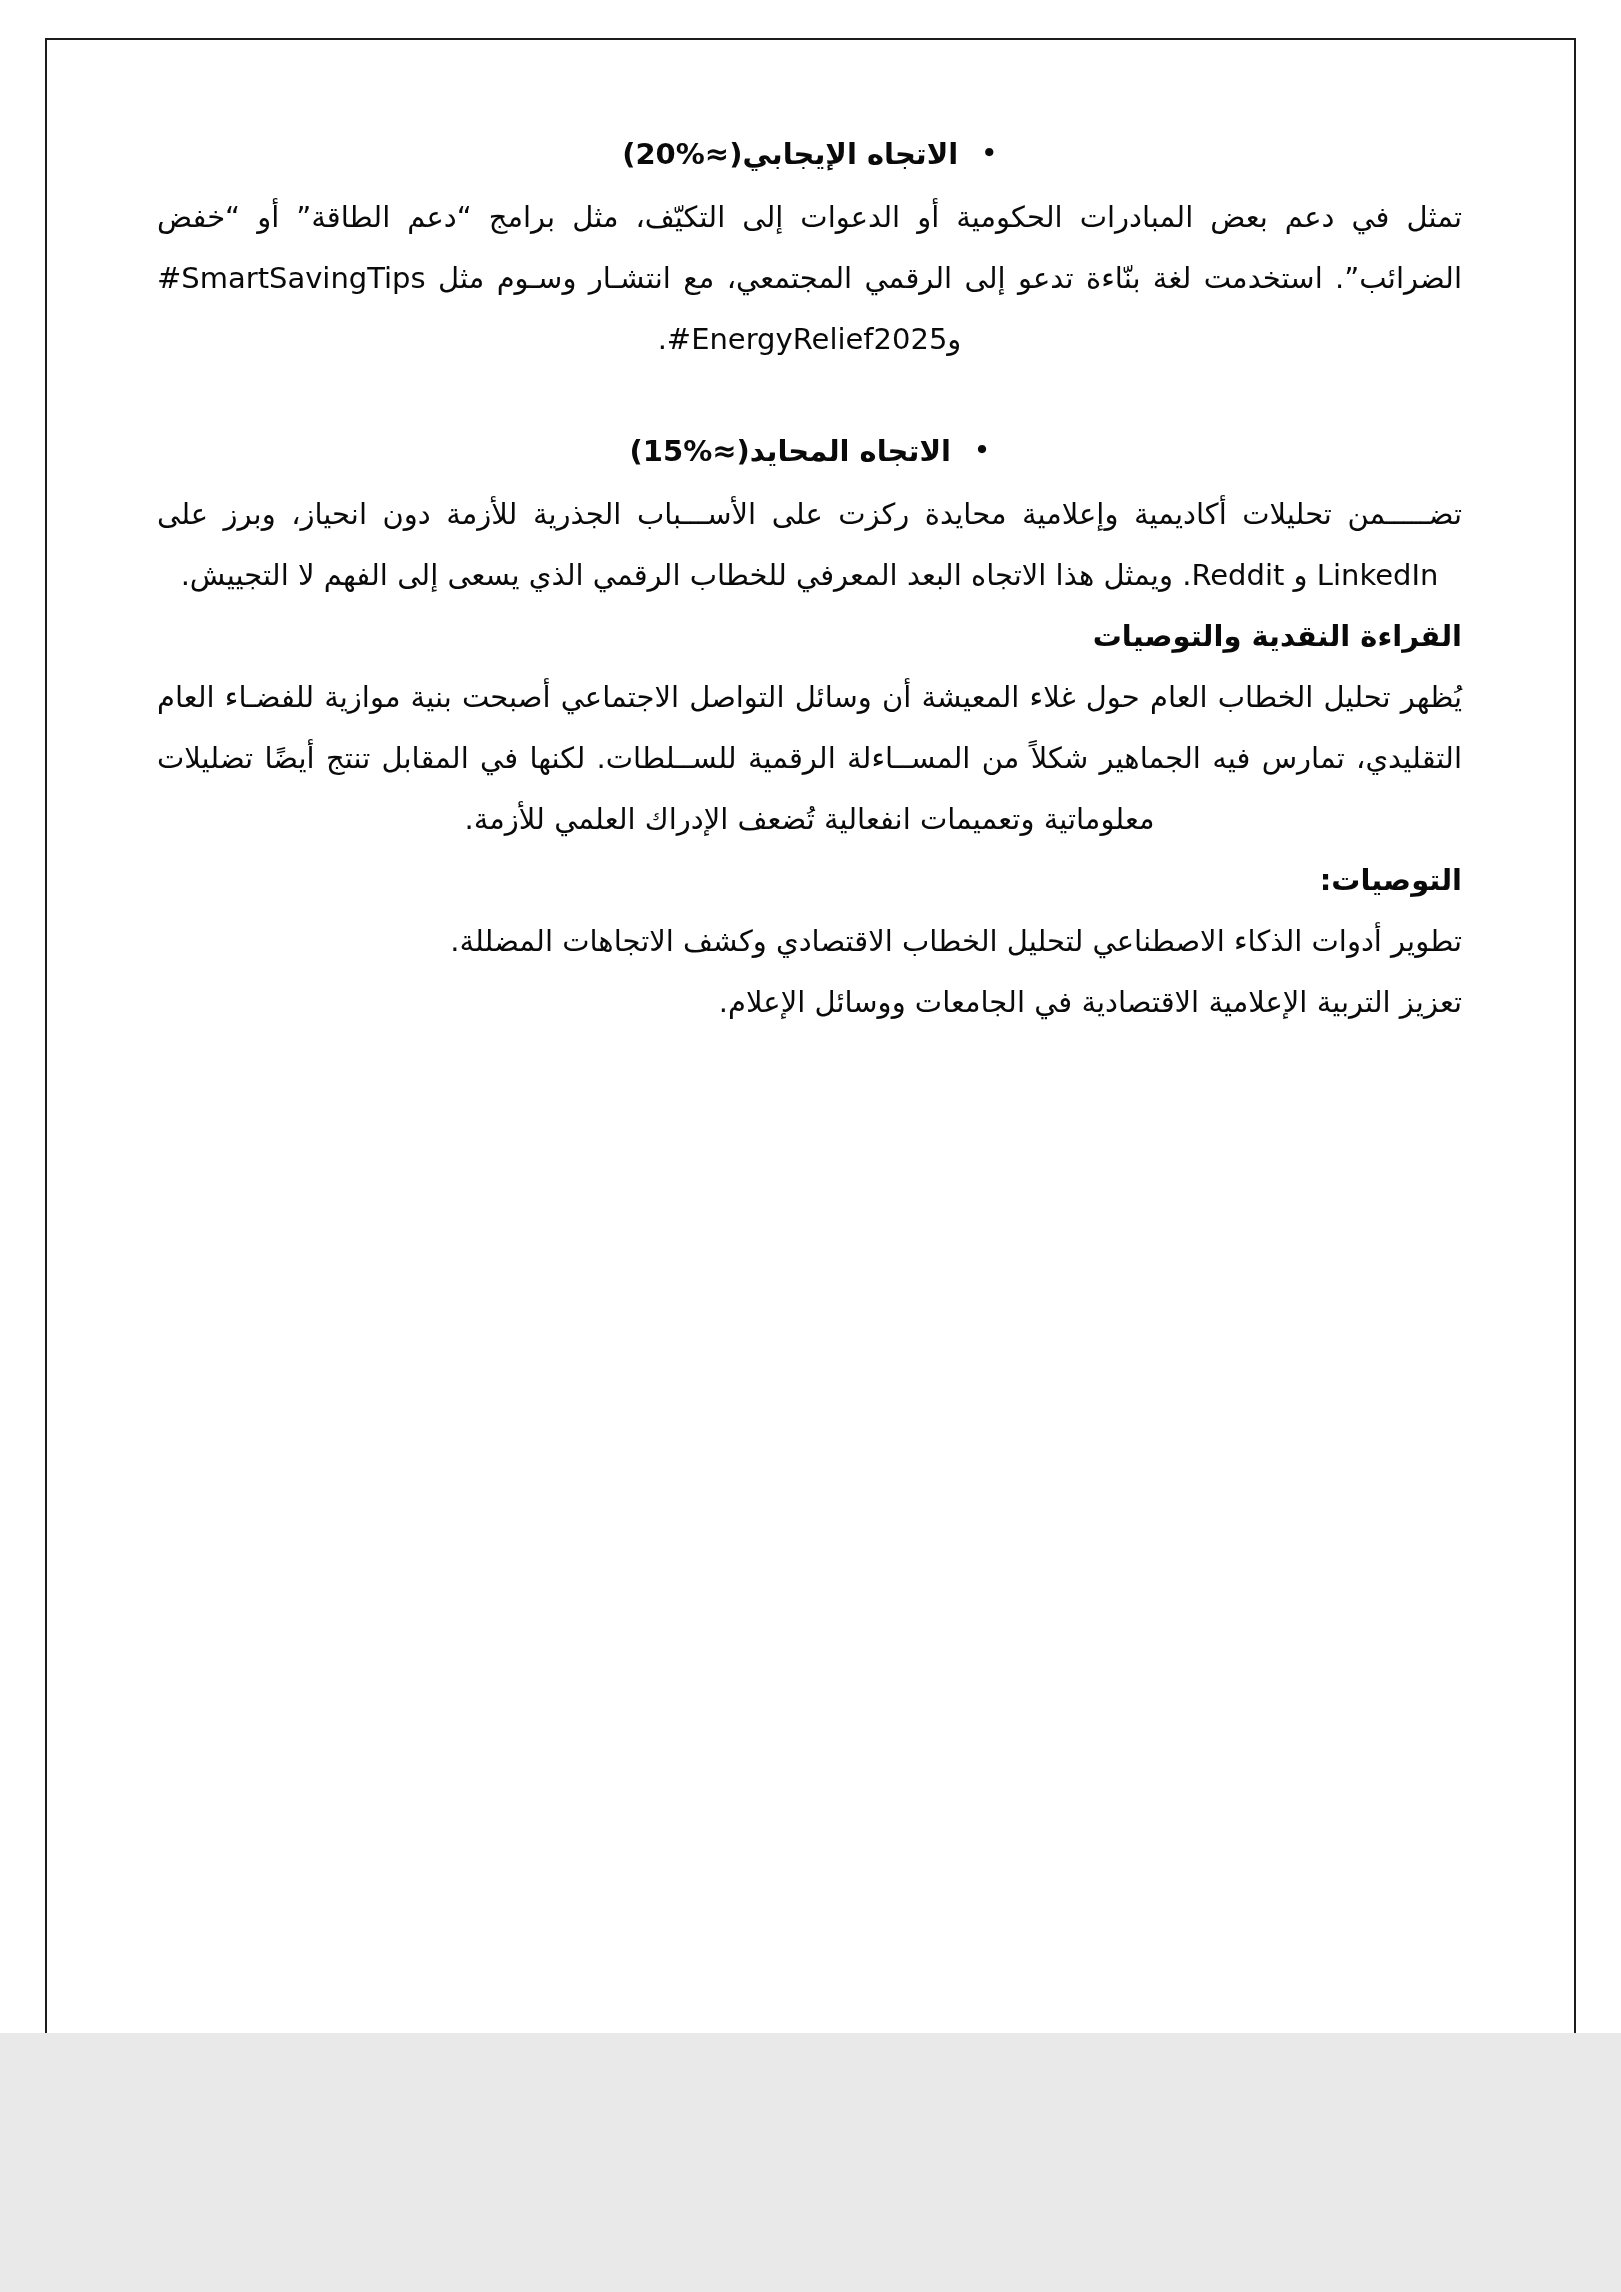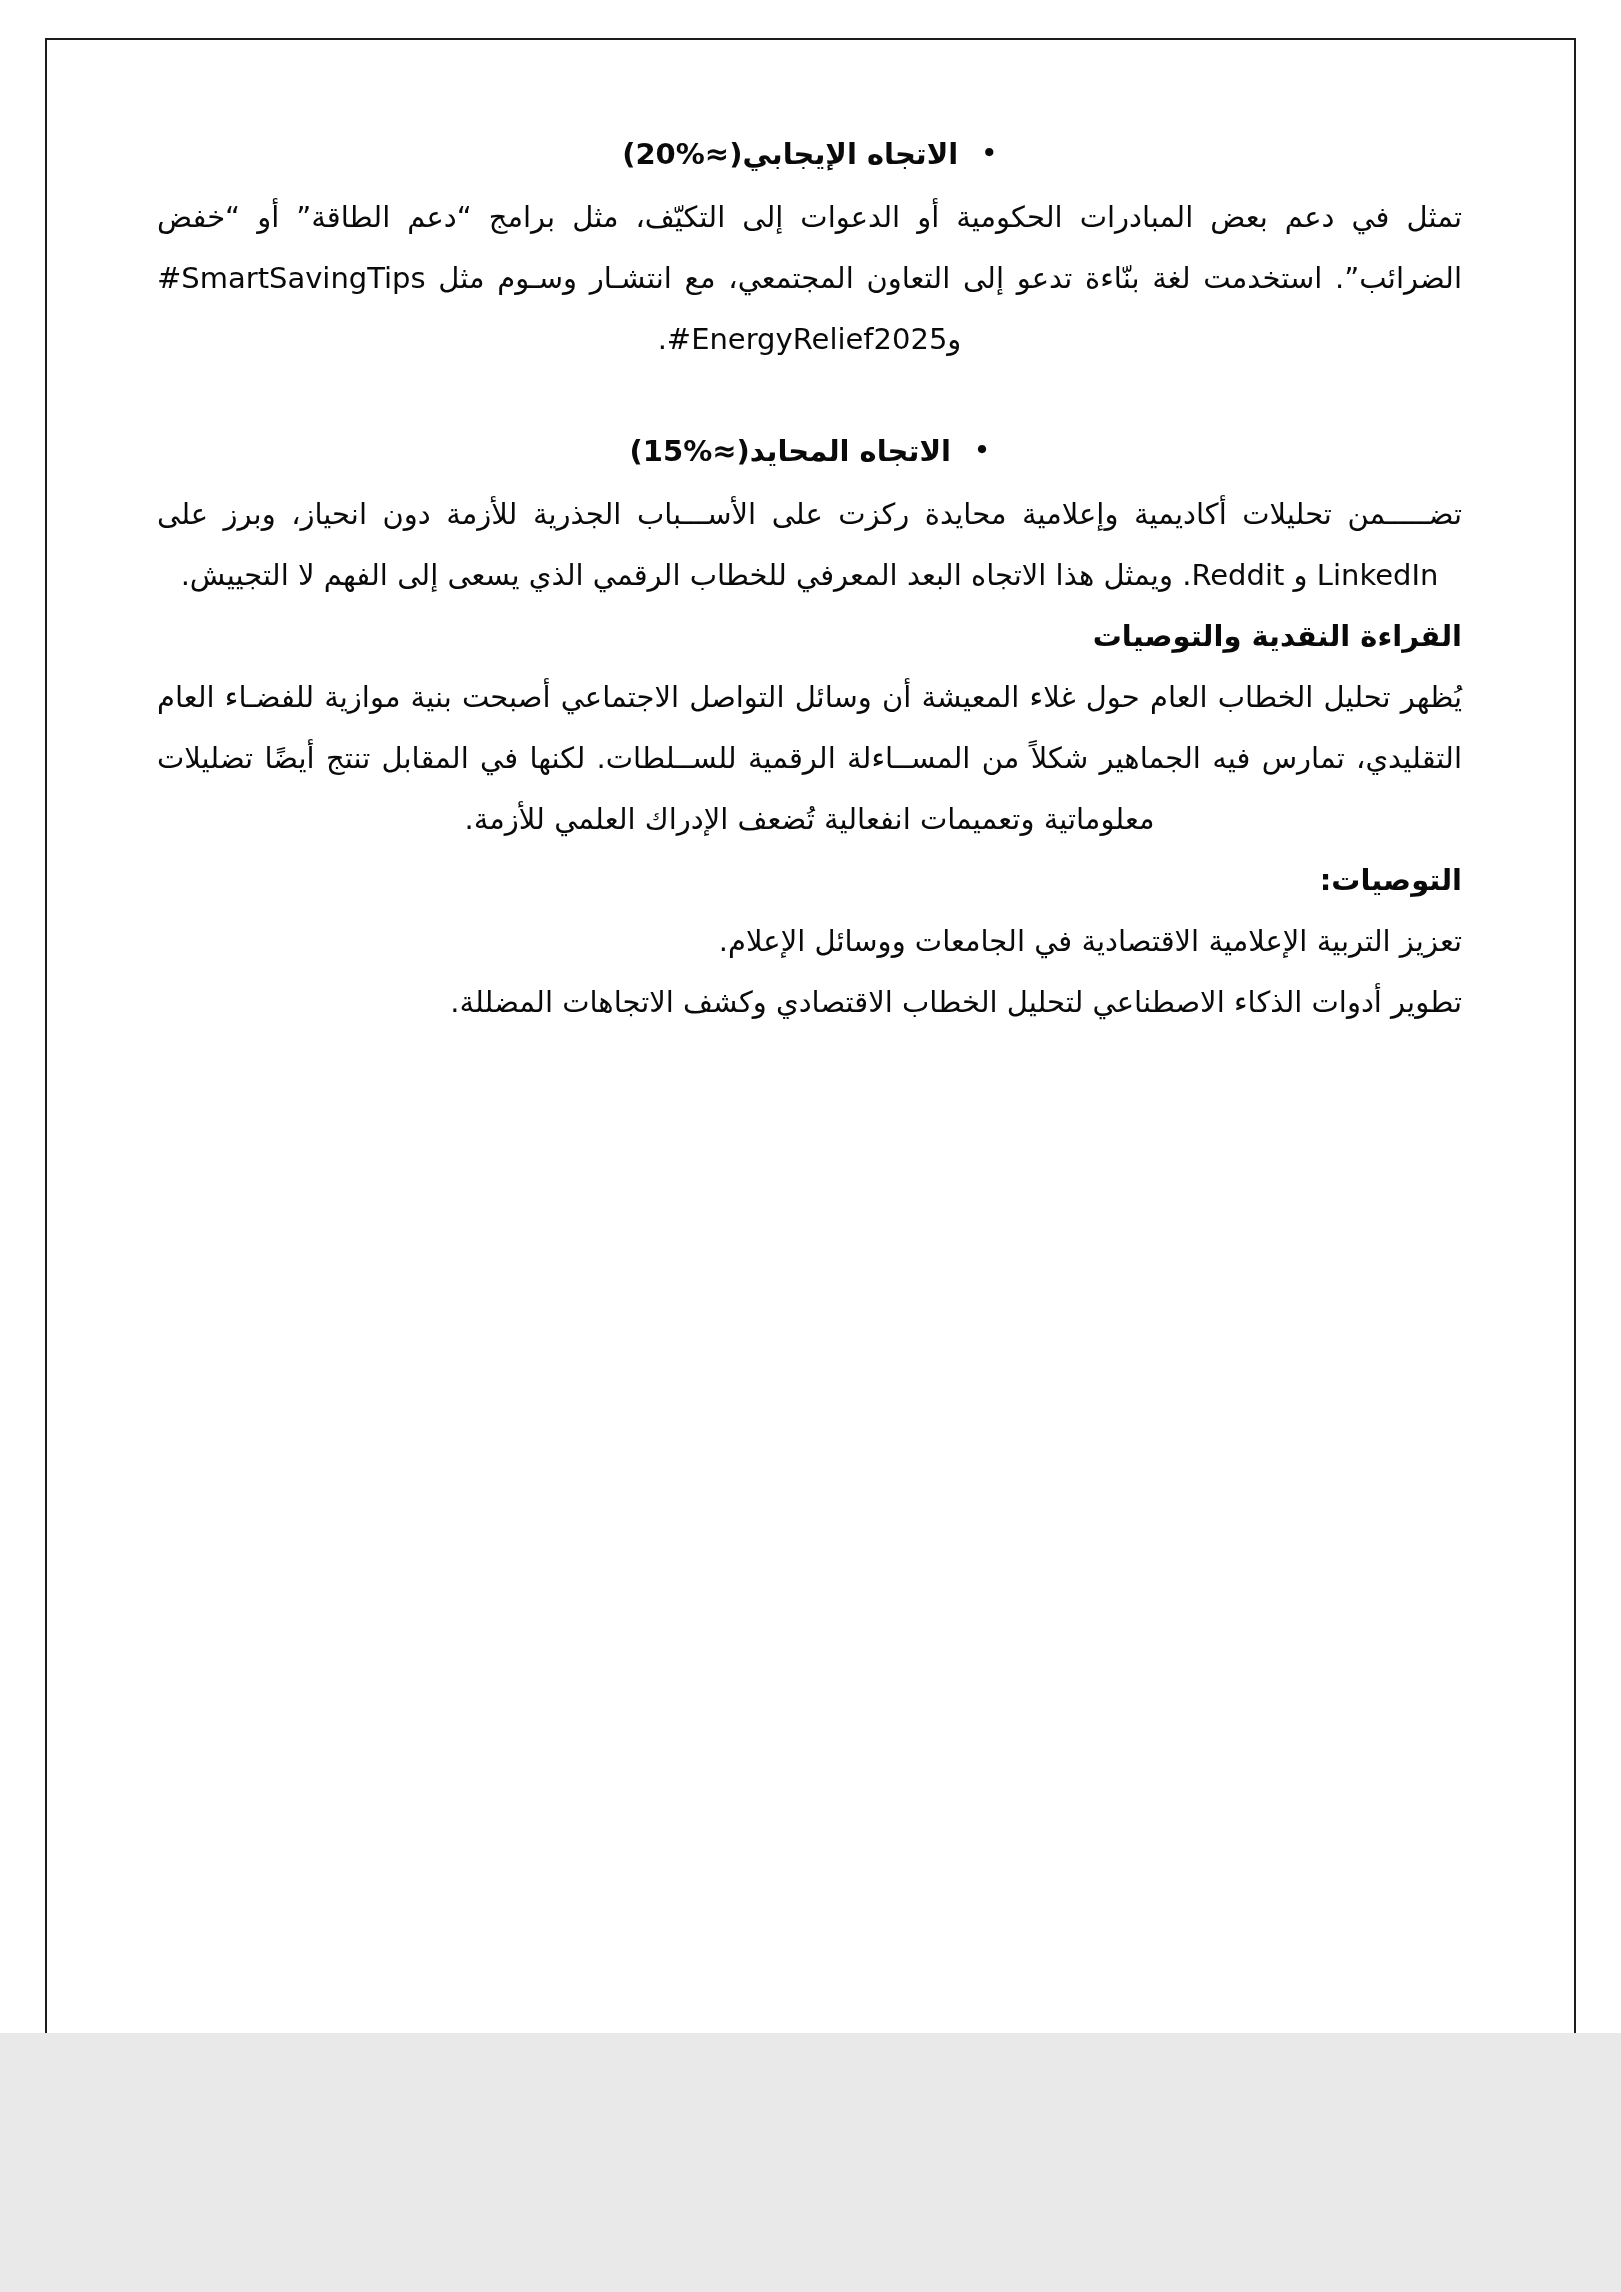--- a/index.html
+++ b/index.html
@@ -66,34 +66,34 @@
 </head>
 <body>
 
 <main class="page">
   <div class="page-frame"></div>
 
   <section class="doc">
 
     <p class="bullet-line"><span class="bullet-dot">•</span><span class="bullet-label">الاتجاه الإيجابي(≈%20)</span></p>
 
-    <p class="para">تمثل في دعم بعض المبادرات الحكومية أو الدعوات إلى التكيّف، مثل برامج “دعم الطاقة” أو “خفض الضرائب”. استخدمت لغة بنّاءة تدعو إلى التعاون المجتمعي، مع انتشـار وسـوم مثل ⁦#SmartSavingTips⁩ و⁦#EnergyRelief2025⁩.</p>
+    <p class="para">تمثل في دعم بعض المبادرات الحكومية أو الدعوات إلى التكيّف، مثل برامج “دعم الطاقة” أو “خفض الضرائب”. استخدمت لغة بنّاءة تدعو إلى الرقمي المجتمعي، مع انتشـار وسـوم مثل ⁦#SmartSavingTips⁩ و⁦#EnergyRelief2025⁩.</p>
 
     <p class="bullet-line gap-before"><span class="bullet-dot">•</span><span class="bullet-label">الاتجاه المحايد(≈%15)</span></p>
 
     <p class="para">تضـــــمن تحليلات أكاديمية وإعلامية محايدة ركزت على الأســـباب الجذرية للأزمة دون انحياز، وبرز على ⁦LinkedIn⁩ و ⁦Reddit⁩. ويمثل هذا الاتجاه البعد المعرفي للخطاب الرقمي الذي يسعى إلى الفهم لا التجييش.</p>
 
     <h2 class="heading">القراءة النقدية والتوصيات</h2>
 
     <p class="para">يُظهر تحليل الخطاب العام حول غلاء المعيشة أن وسائل التواصل الاجتماعي أصبحت بنية موازية للفضـاء العام التقليدي، تمارس فيه الجماهير شكلاً من المســاءلة الرقمية للســلطات. لكنها في المقابل تنتج أيضًا تضليلات معلوماتية وتعميمات انفعالية تُضعف الإدراك العلمي للأزمة.</p>
 
 
     <h2 class="heading">التوصيات:</h2>
 
+    <p class="line">تطوير أدوات الذكاء الاصطناعي لتحليل الخطاب الاقتصادي وكشف الاتجاهات المضللة.</p>
+
     <p class="line">تعزيز التربية الإعلامية الاقتصادية في الجامعات ووسائل الإعلام.</p>
-
-    <p class="line">تطوير أدوات الذكاء الاصطناعي لتحليل الخطاب الاقتصادي وكشف الاتجاهات المضللة.</p>
 
   </section>
 
   <div class="watermark">خمسات</div>
 </main>
 
 
 </body></html>

